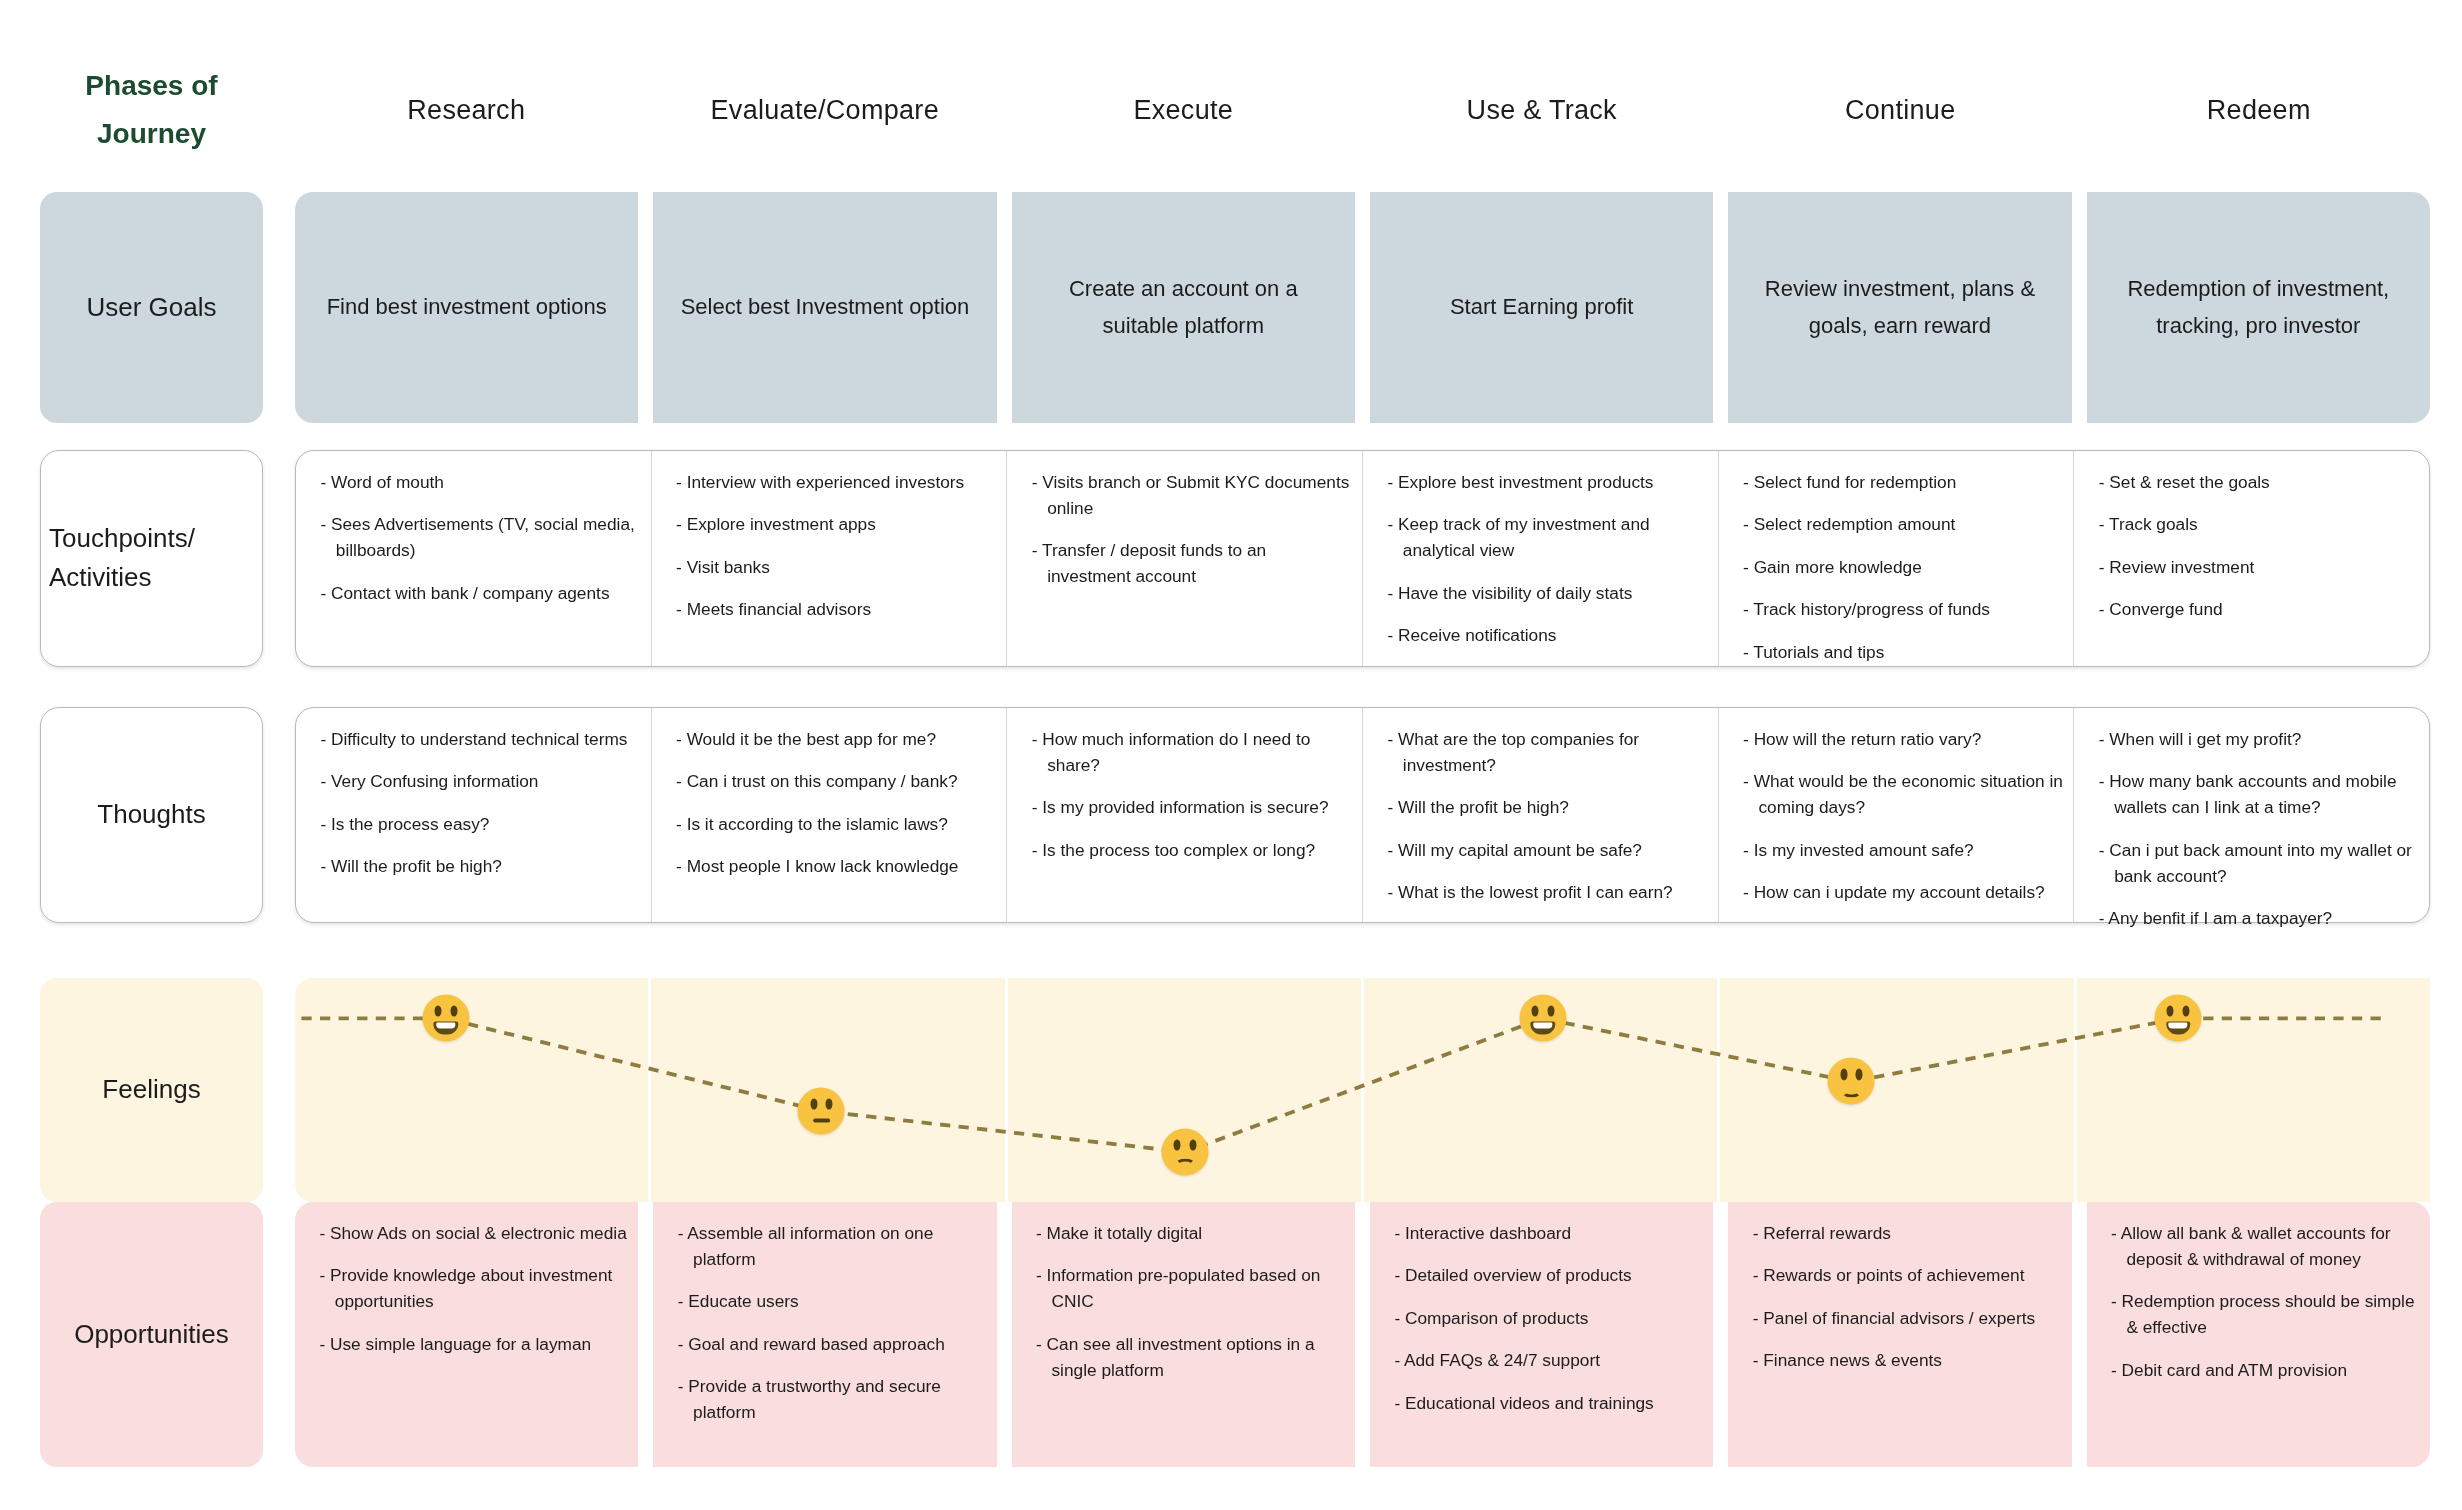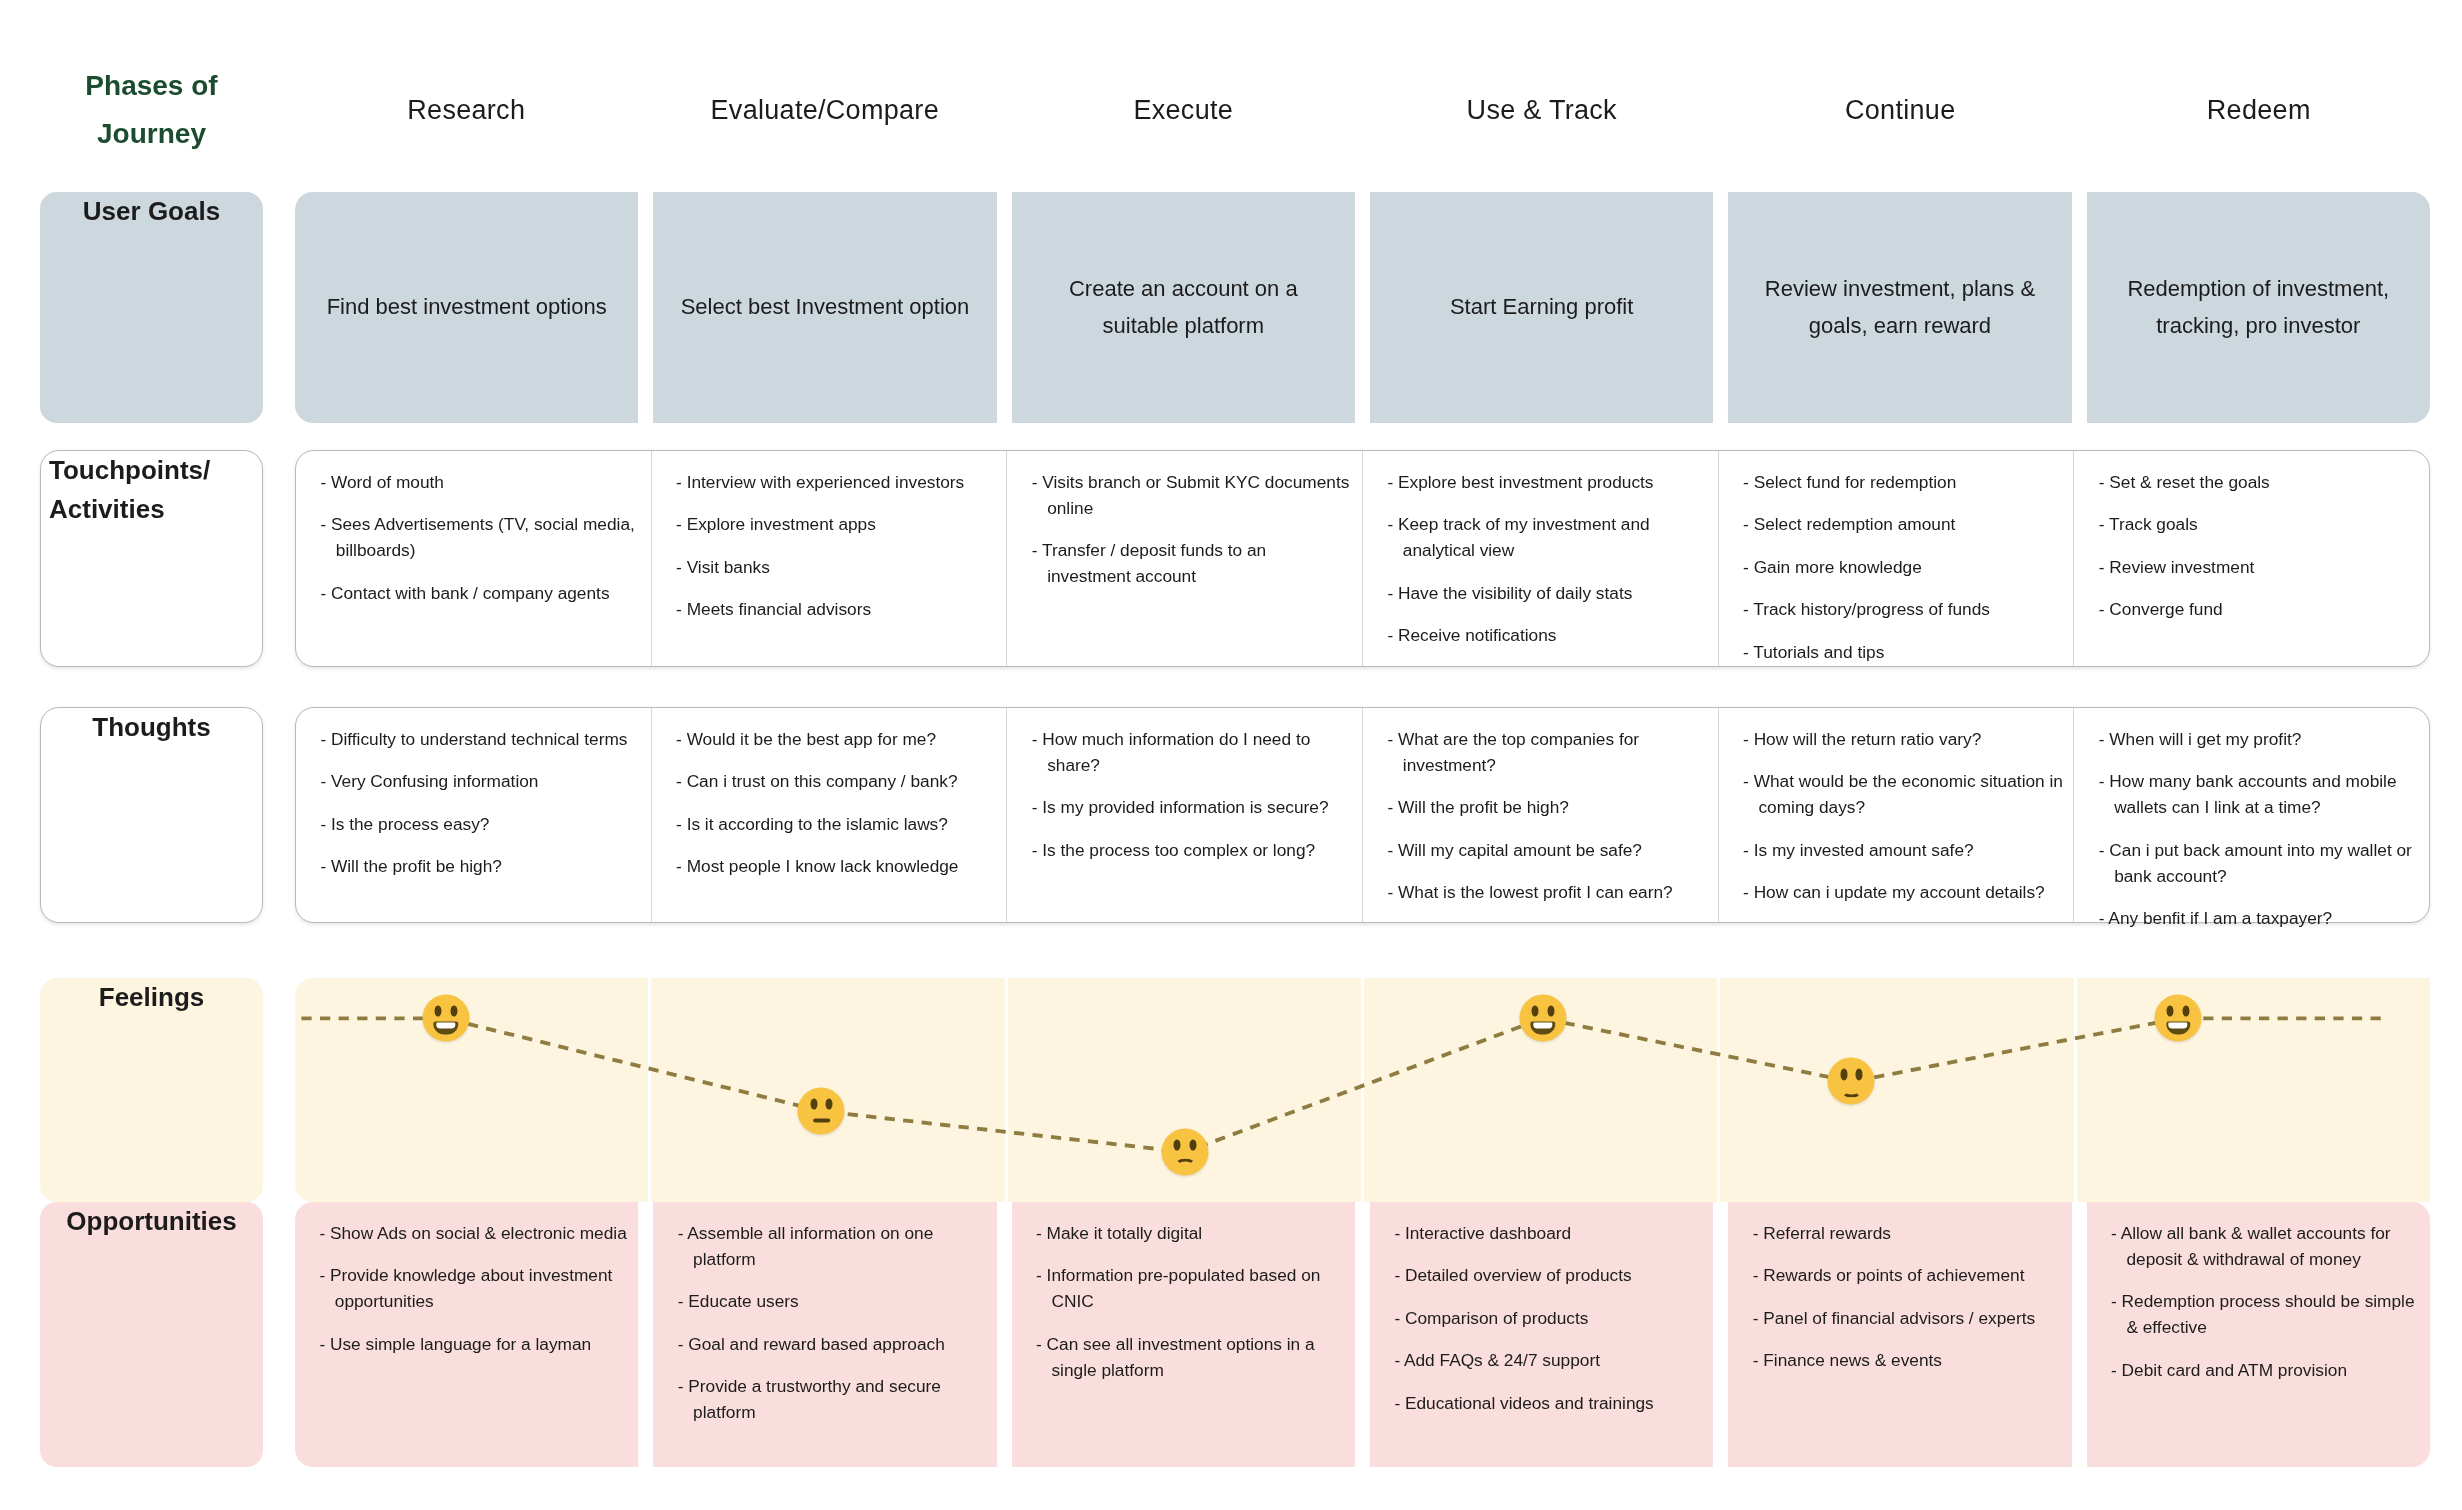--- a/index.html
+++ b/index.html
@@ -5,22 +5,22 @@
   html,body{margin:0;padding:0;background:#fff}
   body{width:2462px;height:1510px;font-family:"Liberation Sans",sans-serif;color:#1c1c1c}
   .canvas{position:relative;width:2462px;height:1510px;background:#fff;overflow:hidden}
 
   .hdr{display:flex;align-items:center;margin:38px 32px 9.6px 40px;height:144px}
   .rail-head{width:223px;flex:none;text-align:center;font-size:28px;font-weight:700;color:#1c4c2f;line-height:1.7}
   .hdr-cols{flex:1;display:flex;gap:16px;margin-left:32px}
   .phase{flex:1;text-align:center;font-size:27px;font-weight:500;letter-spacing:0.3px}
 
   .row{display:flex;margin-left:40px;margin-right:32px}
-  .rail{width:223px;flex:none;display:flex;align-items:flex-start;justify-content:center;
-        font-size:26px;font-weight:700;border-radius:16.7px;line-height:1.5;box-sizing:border-box}
+  .rail{width:223px;flex:none;display:flex;align-items:center;justify-content:center;
+        font-size:26px;font-weight:400;border-radius:16.7px;line-height:1.5;box-sizing:border-box}
   .rail span{display:inline-block;text-align:left;padding:0 7.7px;max-width:205px}
   .band{flex:1;margin-left:32px;display:flex;box-sizing:border-box}
 
   .bg-blue{background:#ccd8de}
   .bg-cream{background:#fdf5e0}
   .bg-pink{background:#fadddd}
   .rail-bordered{background:#fff;border:1.9px solid #b9b9b9;box-shadow:0 1.9px 3.8px rgba(0,0,0,.10);border-radius:19px}
 
   .cband{gap:15px}
   .cband .cell{flex:1;box-sizing:border-box}

